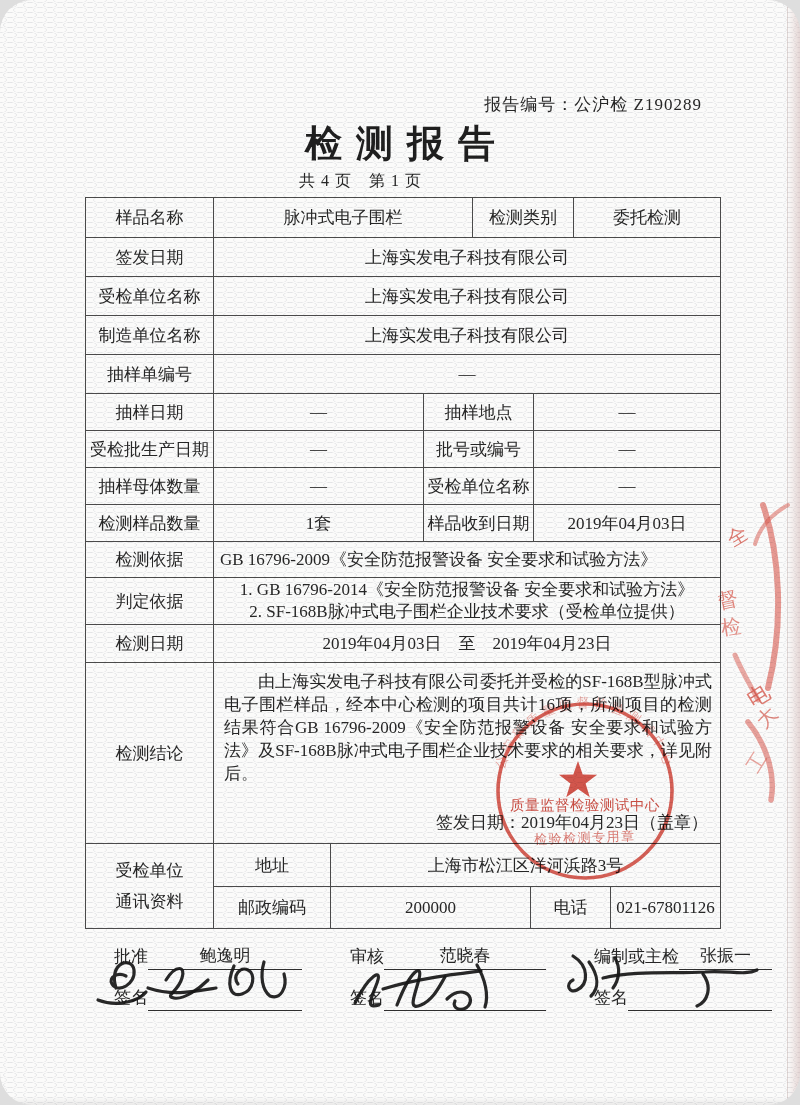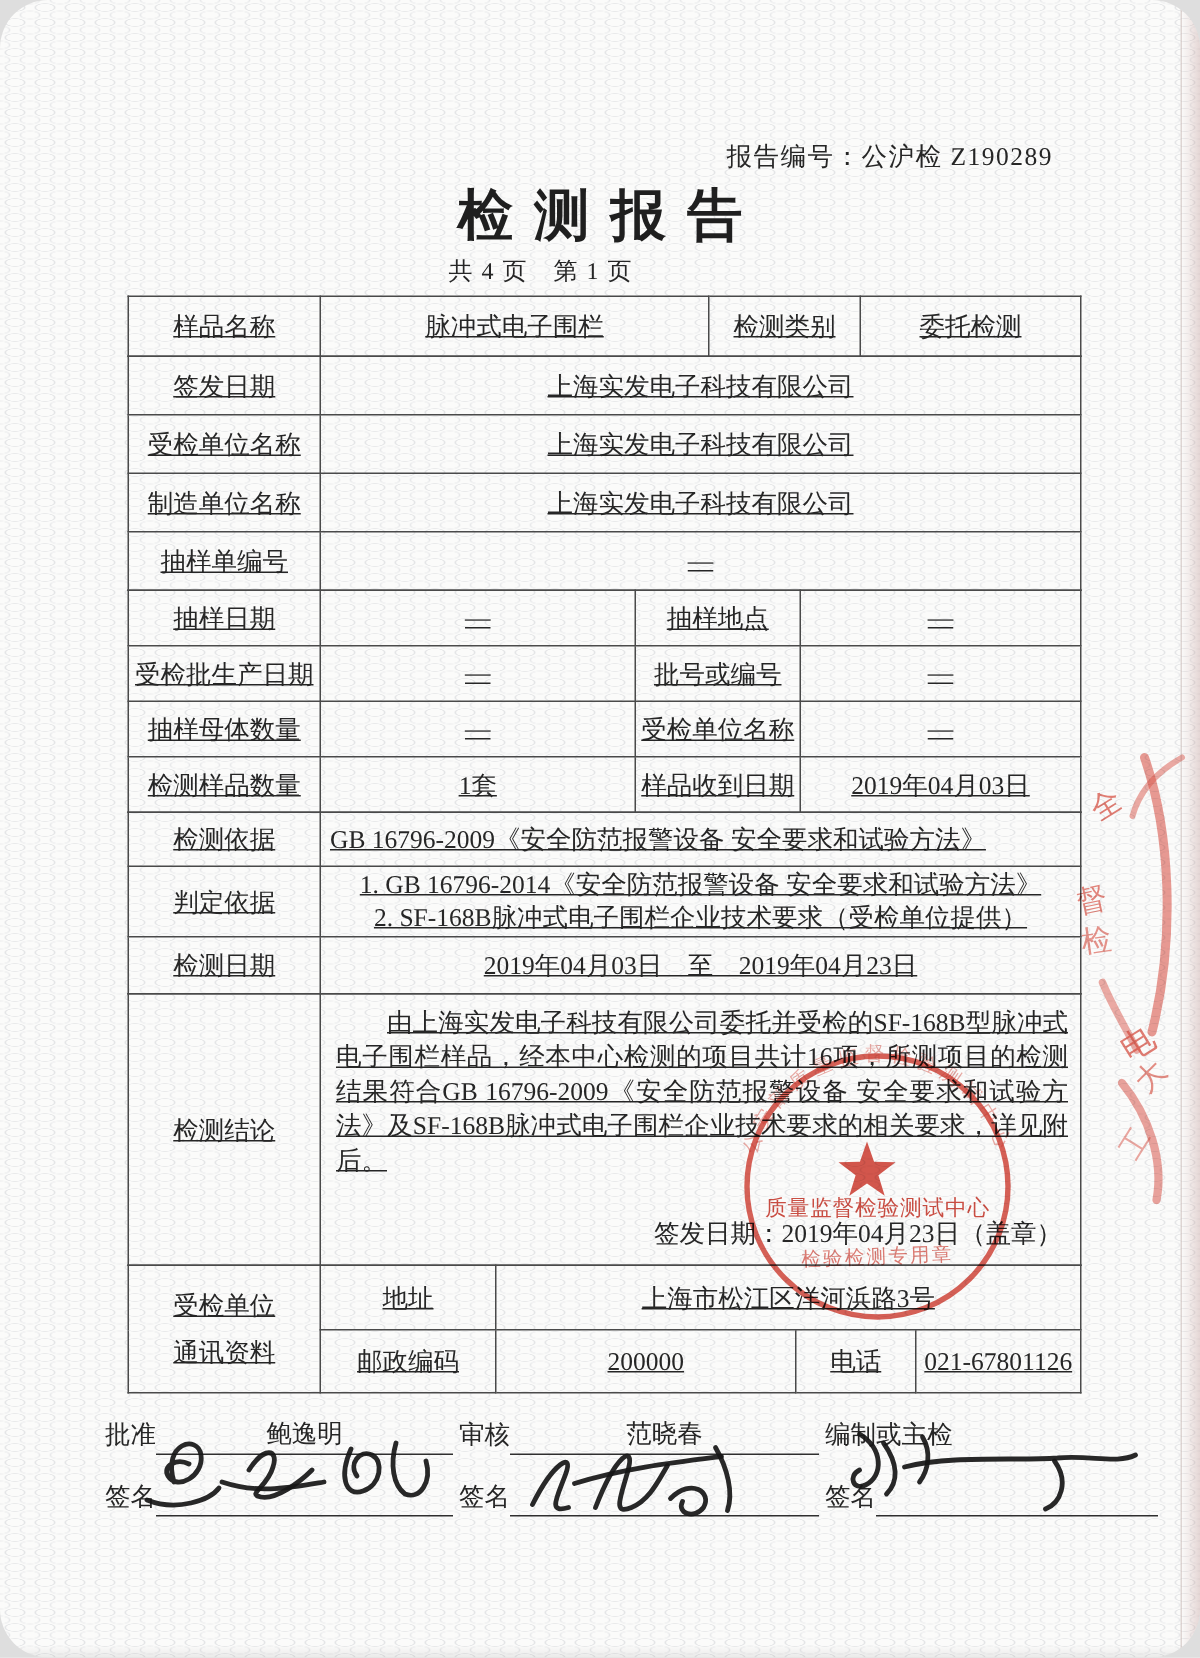--- a/index.html
+++ b/index.html
@@ -11,39 +11,39 @@
       radial-gradient(ellipse 10px 4px at 10px 5px, rgba(168,172,182,0) 55%, rgba(168,172,182,0.26) 64%, rgba(168,172,182,0) 74%);
     background-size:20px 10px,20px 10px;
     background-position:0 0,10px 5px;
     font-family:"Liberation Serif","DejaVu Serif",serif;
     color:#262626;
     border-radius:32px;
   }
   .report-no{position:absolute;top:93px;left:0;width:702px;text-align:right;font-size:17px;letter-spacing:1px;}
   .title{position:absolute;top:119px;left:0;width:100%;text-align:center;font-size:37px;font-weight:700;letter-spacing:14px;text-indent:14px;color:#1f1f1f;}
   .page-info{position:absolute;top:171px;left:0;width:721px;text-align:center;font-size:16px;letter-spacing:1px;}
-  .rpt{position:absolute;left:85px;top:197px;width:635px;text-decoration:underline;}
+  .rpt{position:absolute;left:85px;top:197px;width:635px;}
   .rpt table{border-collapse:collapse;width:635px;table-layout:fixed;}
   .rpt table + table{margin-top:-1px;}
   .rpt td{border:1px solid #4a4a4a;font-size:17px;text-align:center;padding:0 3px;color:#262626;overflow:hidden;}
   .h39 td{height:39px;} .h38 td{height:38px;} .h36 td{height:36px;}
   .h35 td{height:35px;} .h46 td{height:46px;} .h37 td{height:37px;}
   .h42 td{height:42px;} .h41 td{height:41px;}
   .tleft{text-align:left !important;padding-left:6px !important;}
   .basis-list{line-height:22px;text-align:left;padding-left:8px;}
   .conc-cell{height:143px;position:relative;vertical-align:top;text-align:left !important;padding:7px 8px 30px 10px !important;}
   .conc-text{text-indent:2em;line-height:23px;text-align:justify;font-size:17px;}
   .sign-date{position:absolute;right:12px;bottom:9px;font-size:17px;white-space:nowrap;}
   .contact-lbl div{line-height:31px;}
   
   .sign-block{position:absolute;left:70px;top:944px;width:702px;font-size:17px;}
   .sig-line{display:flex;}
   .sig-group{display:flex;align-items:flex-end;}
   .g1{width:232px;} .g2{width:240px;margin-left:4px;} .g3{width:222px;margin-left:4px;}
-  .sig-lbl{white-space:nowrap;padding-bottom:2px;}
+  .sig-lbl{white-space:nowrap;padding-bottom:2px;margin-left:44px;}
   .sig-rule{flex:1;border-bottom:1px solid #2e2e2e;text-align:center;padding-bottom:2px;min-height:22px;}
   .row2{margin-top:16px;justify-content:center;}
   .sig-svg{position:absolute;pointer-events:none;}
   .ink{stroke:#161616;stroke-width:3.2;fill:none;stroke-linecap:round;stroke-linejoin:round;opacity:.92;}
   
   .stamp{position:absolute;pointer-events:none;mix-blend-mode:multiply;}
   .round-stamp{left:487px;top:692px;}
   .edge-stamp{left:714px;top:494px;}
   
   .edge-right{position:absolute;right:0;top:0;bottom:0;width:13px;
@@ -214,20 +214,21 @@
       <div class="sig-group g1">
         <span class="sig-lbl">批准</span>
         <span class="sig-rule">鲍逸明</span>
       </div>
       <div class="sig-group g2">
         <span class="sig-lbl">审核</span>
         <span class="sig-rule">范晓春</span>
       </div>
       <div class="sig-group g3">
         <span class="sig-lbl">编制或主检</span>
+        <span class="sig-rule">张振一</span>
       </div>
     </div>
     <div class="sig-line row2">
       <div class="sig-group g1">
         <span class="sig-lbl">签名</span>
         <span class="sig-rule"></span>
       </div>
       <div class="sig-group g2">
         <span class="sig-lbl">签名</span>
         <span class="sig-rule"></span>

